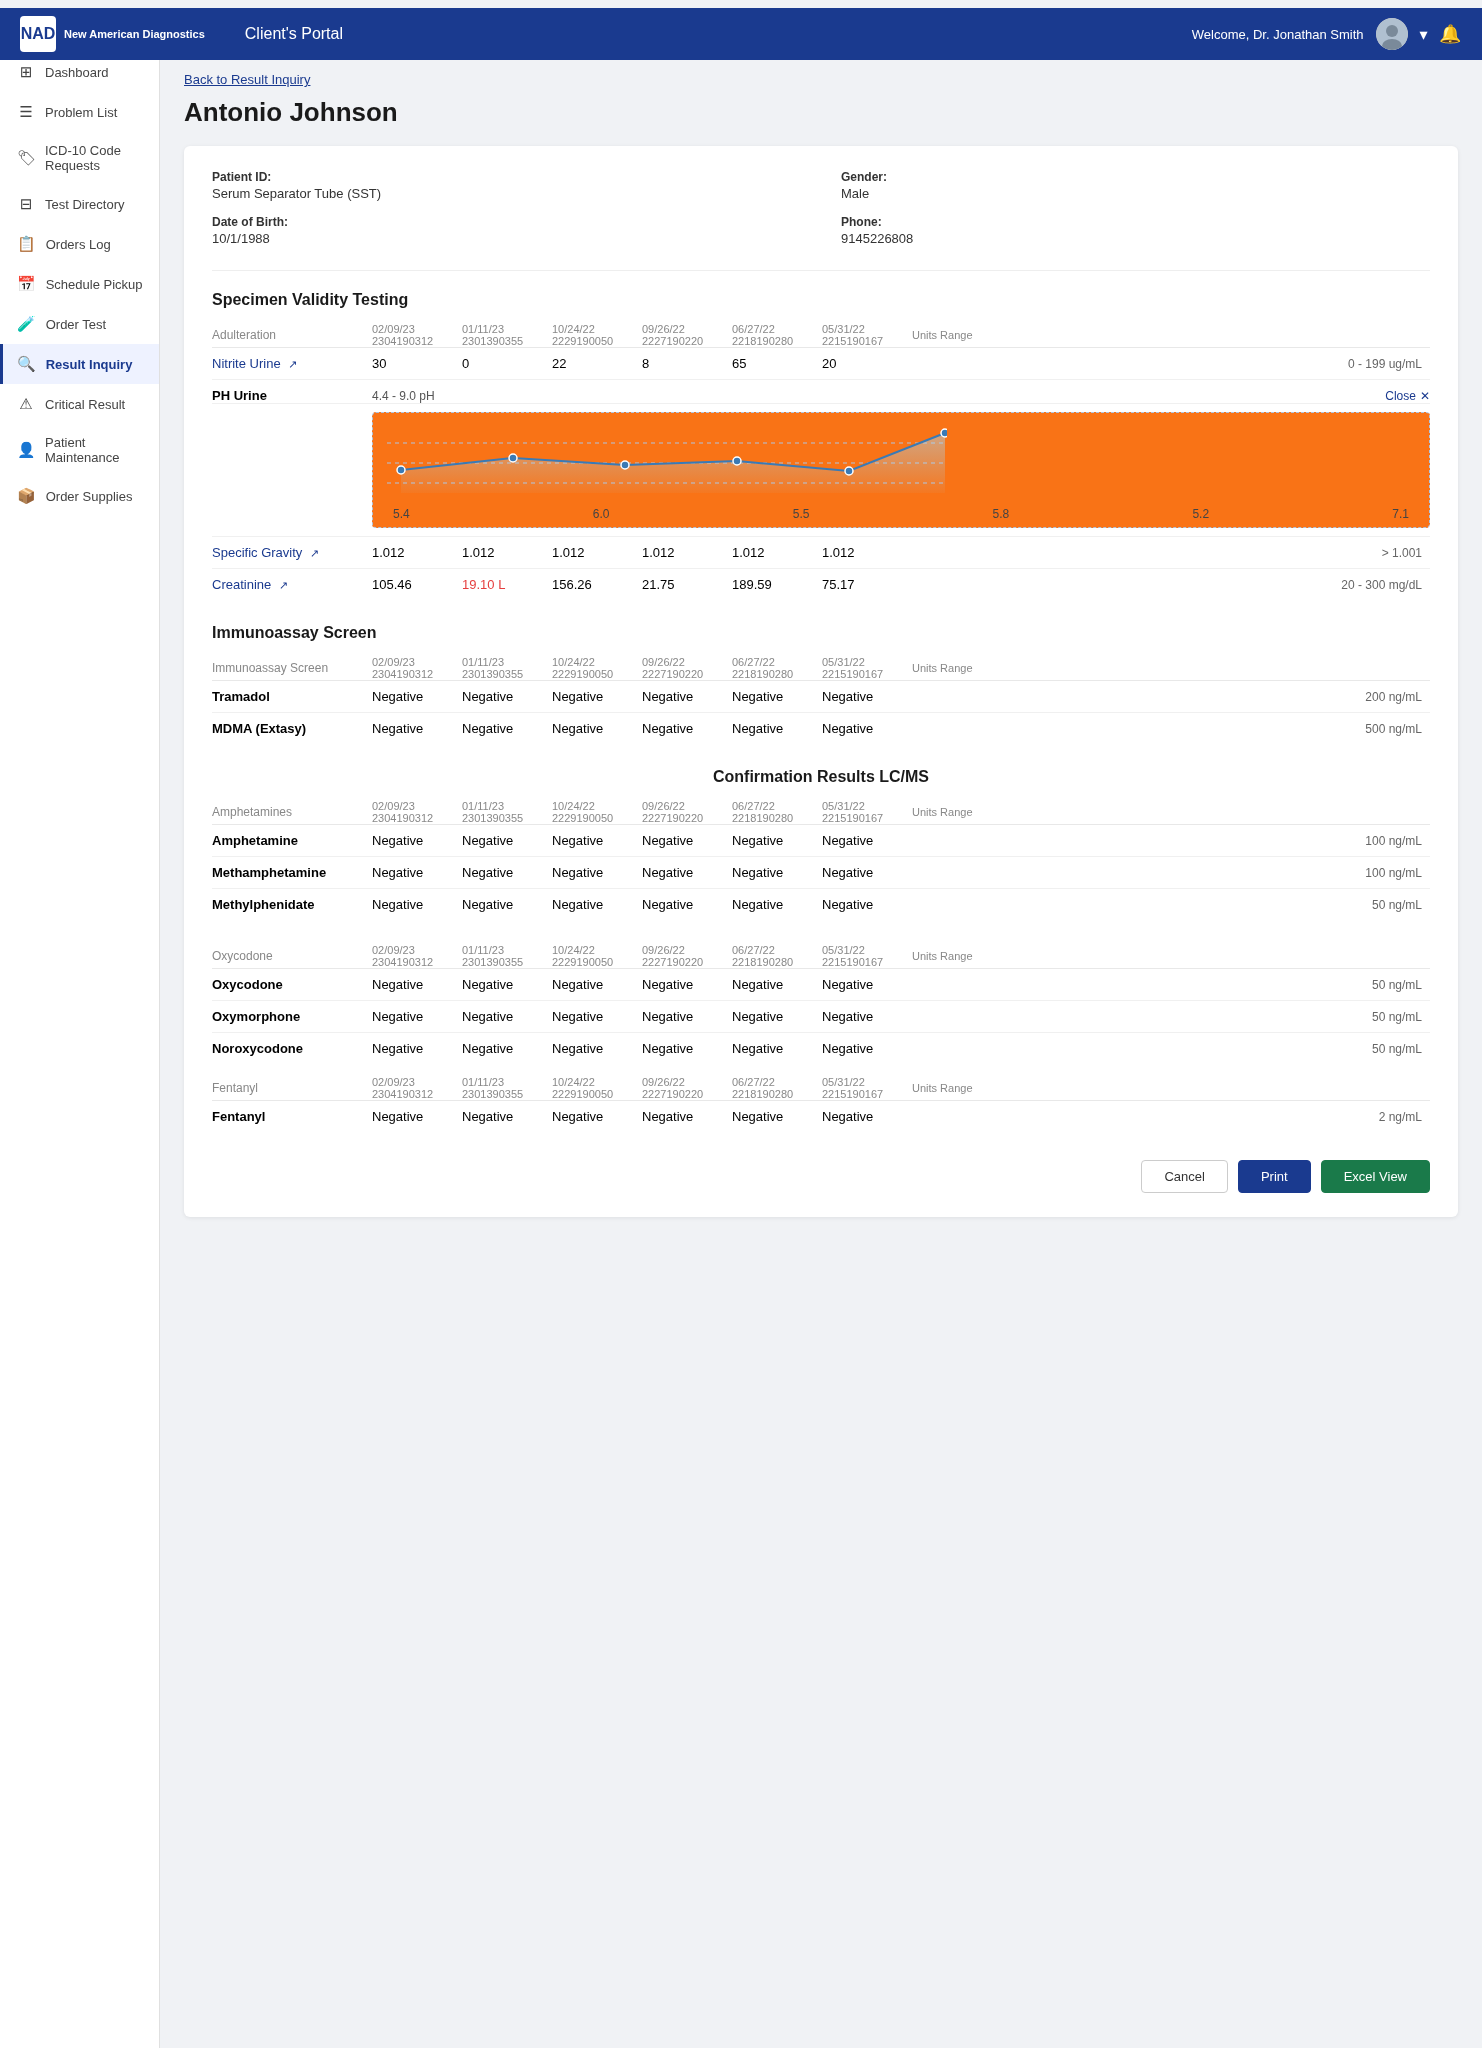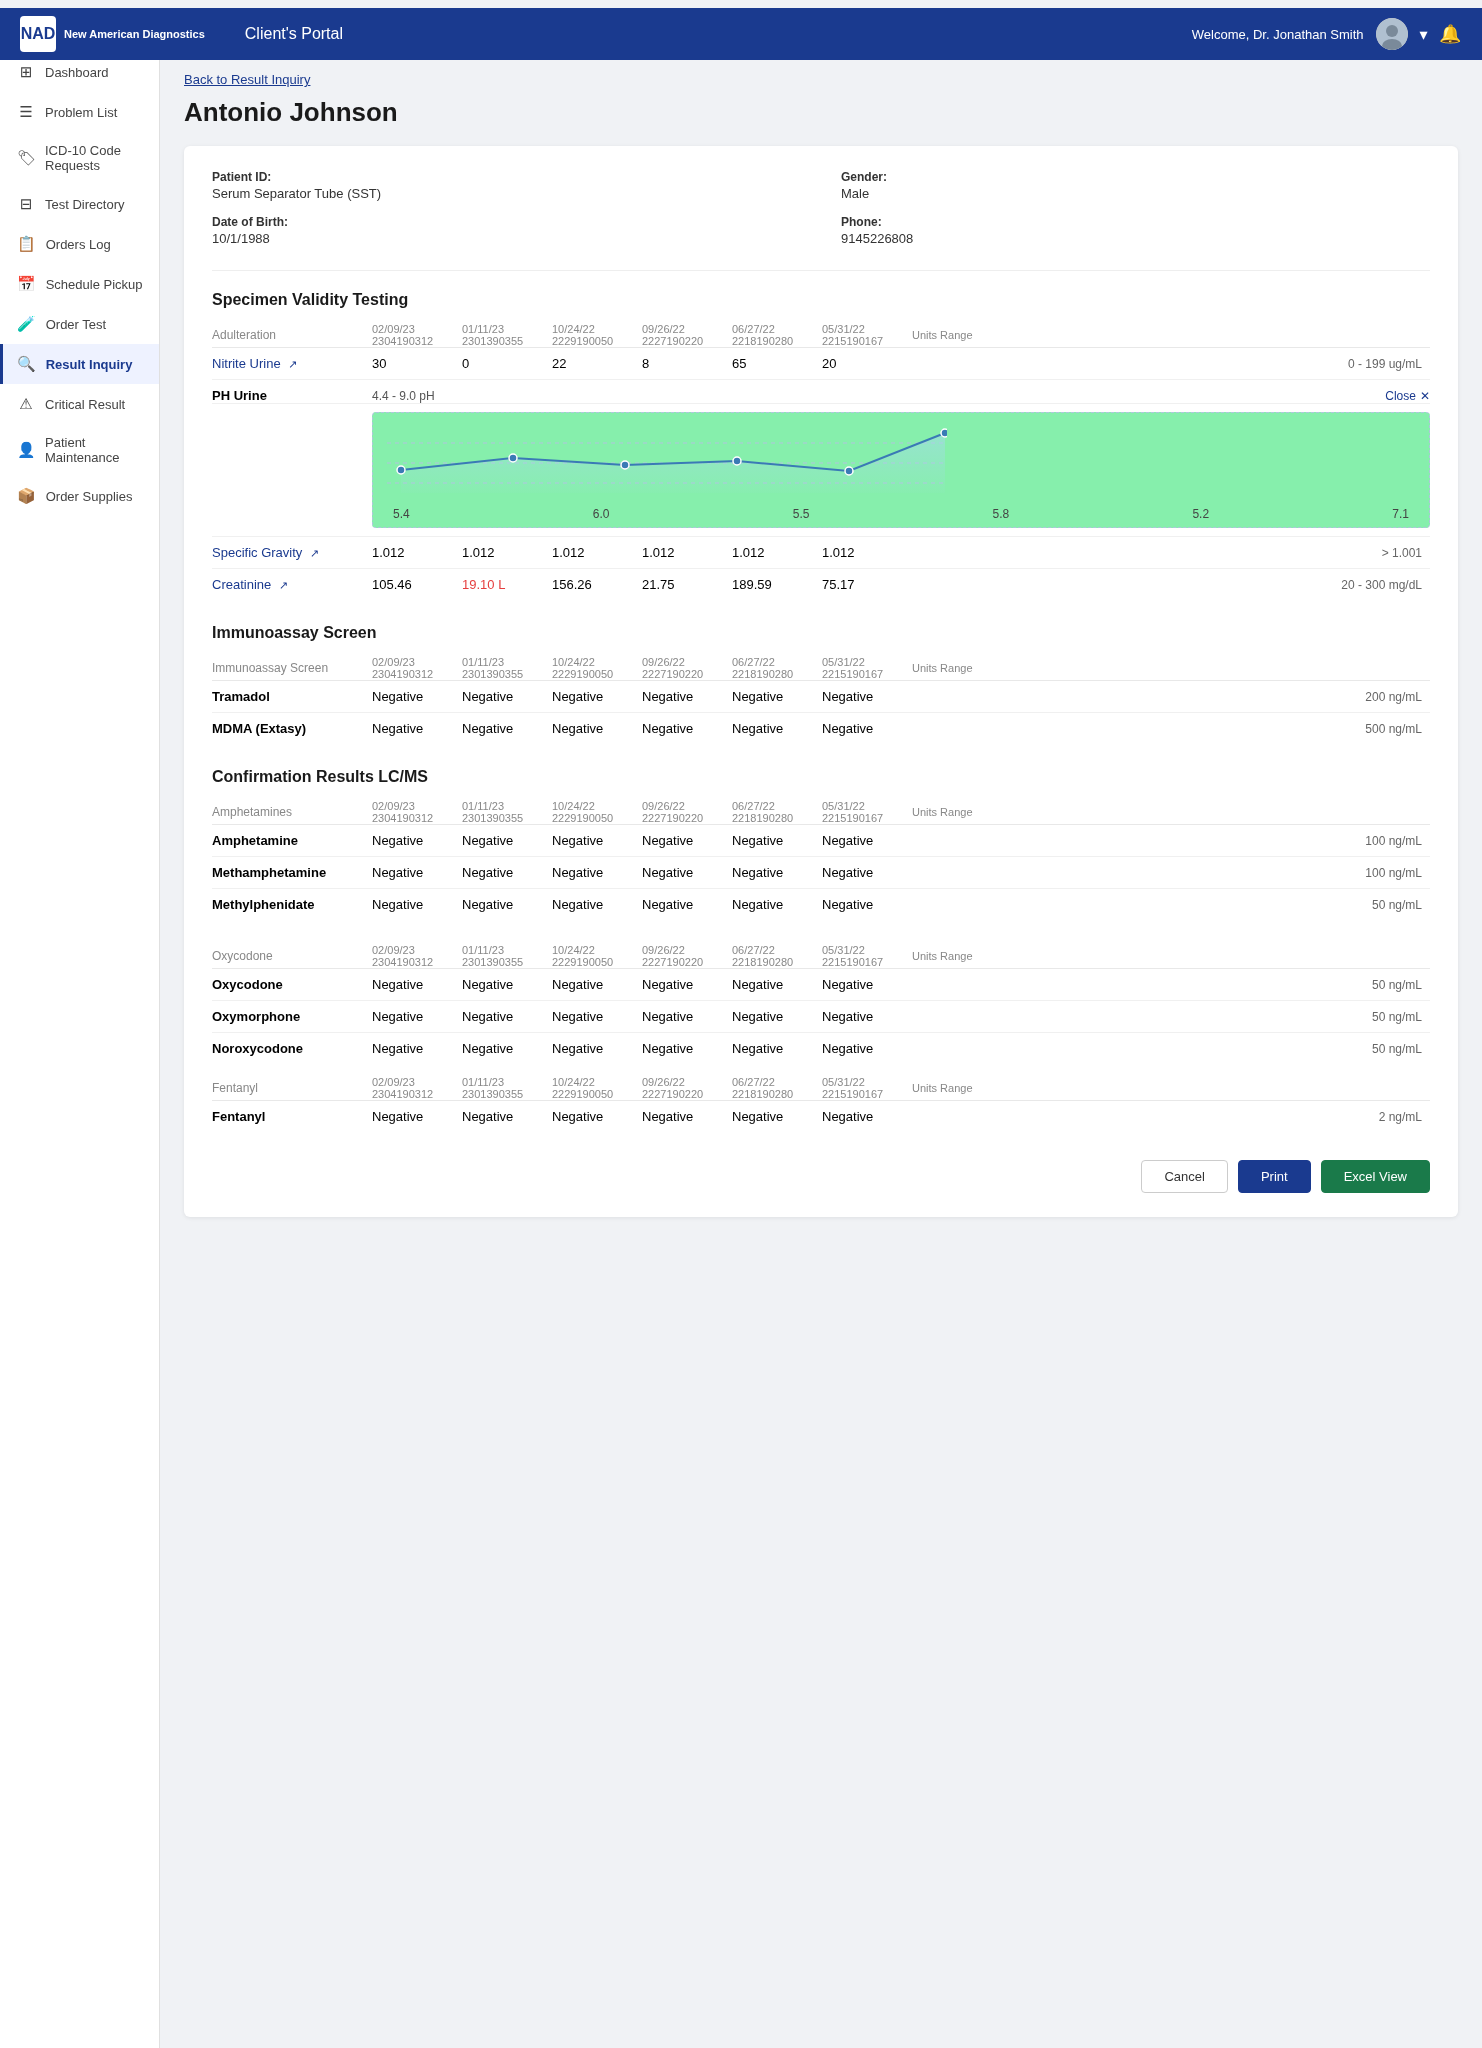--- a/index.html
+++ b/index.html
@@ -112,21 +112,21 @@
     .result-table tr:last-child td { border-bottom: none; }
     .col-name { width: 160px; }
     .col-val { width: 90px; }
     .col-range { text-align: right; color: #666; font-size: 12px; }
     .link-blue { color: #1a3a8f; cursor: pointer; }
     .red-val { color: #e53e3e; }
     .group-label { color: #888; font-size: 12px; }
 
     
     .chart-container {
-      background: #86efac;
+      background: #f97316;
       border: 1px dashed #b0c4de;
       border-radius: 4px;
       padding: 10px 14px 6px;
       margin: 4px 0 4px 0;
       position: relative;
     }
     .chart-svg { display: block; }
     .chart-labels { display: flex; justify-content: space-between; font-size: 12px; color: #444; margin-top: 4px; padding: 0 6px; }
 
     
@@ -390,21 +390,21 @@
             <td>Negative</td>
             <td>Negative</td>
             <td>Negative</td>
             <td>Negative</td>
             <td>Negative</td>
             <td class="col-range">500 ng/mL</td>
           </tr>
         </tbody>
       </table>
 
-      <div class="section-title" style="margin-top:24px;">Confirmation Results LC/MS</div>
+      <div class="section-title" style="margin-top:24px;text-align:center;">Confirmation Results LC/MS</div>
 
       <table class="result-table">
         <thead>
           <tr>
             <th class="col-name"><span class="group-label">Amphetamines</span></th>
             <th class="col-val">02/09/23<br>2304190312</th>
             <th class="col-val">01/11/23<br>2301390355</th>
             <th class="col-val">10/24/22<br>2229190050</th>
             <th class="col-val">09/26/22<br>2227190220</th>
             <th class="col-val">06/27/22<br>2218190280</th>

